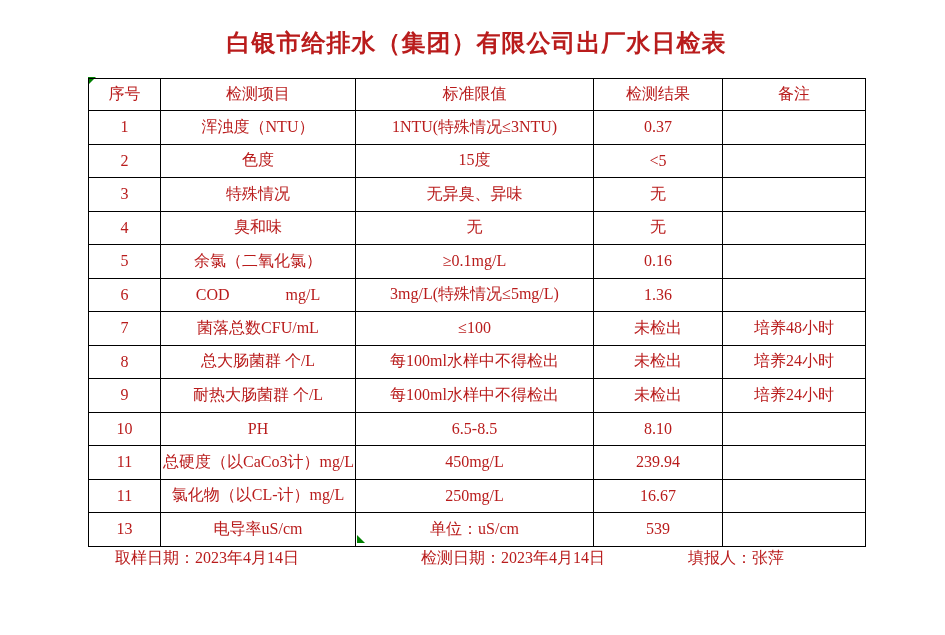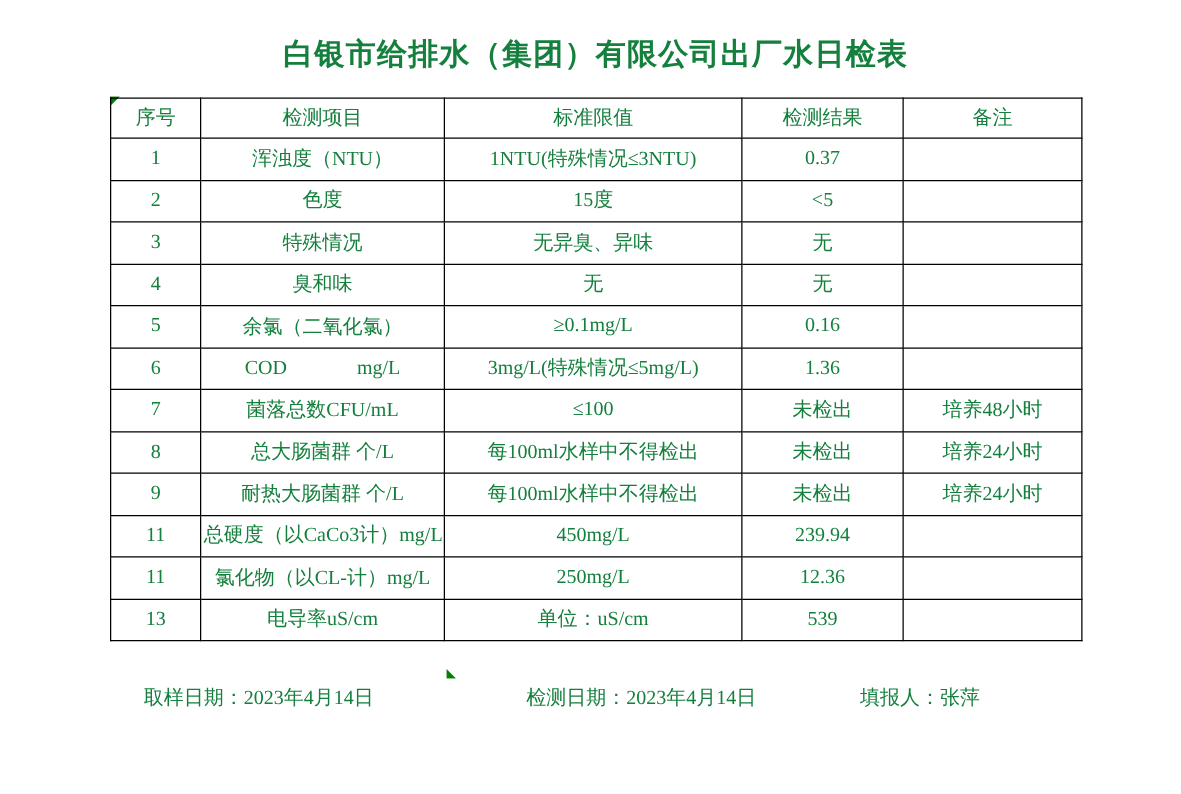--- a/index.html
+++ b/index.html
@@ -6,21 +6,21 @@
     margin: 0;
     padding: 0;
     background: #ffffff;
   }
   .page {
     position: relative;
     width: 945px;
     height: 635px;
     background: #ffffff;
     font-family: "Liberation Serif", "DejaVu Serif", serif;
-    color: #15803d;
+    color: #b91c1c;
     overflow: hidden;
   }
   .report-title {
     position: absolute;
     left: 88px;
     top: 27px;
     width: 777px;
     margin: 0;
     text-align: center;
     font-size: 24px;
@@ -169,31 +169,38 @@
         <td>培养24小时</td>
       </tr>
       <tr>
         <td>9</td>
         <td>耐热大肠菌群 个/L</td>
         <td>每100ml水样中不得检出</td>
         <td>未检出</td>
         <td>培养24小时</td>
       </tr>
       <tr>
+        <td>10</td>
+        <td>PH</td>
+        <td>6.5-8.5</td>
+        <td>8.10</td>
+        <td></td>
+      </tr>
+      <tr>
         <td>11</td>
         <td>总硬度（以CaCo3计）mg/L</td>
         <td>450mg/L</td>
         <td>239.94</td>
         <td></td>
       </tr>
       <tr>
         <td>11</td>
         <td>氯化物（以CL-计）mg/L</td>
         <td>250mg/L</td>
-        <td>12.36</td>
+        <td>16.67</td>
         <td></td>
       </tr>
       <tr>
         <td>13</td>
         <td>电导率uS/cm</td>
         <td>单位：uS/cm</td>
         <td>539</td>
         <td></td>
       </tr>
     </tbody>

